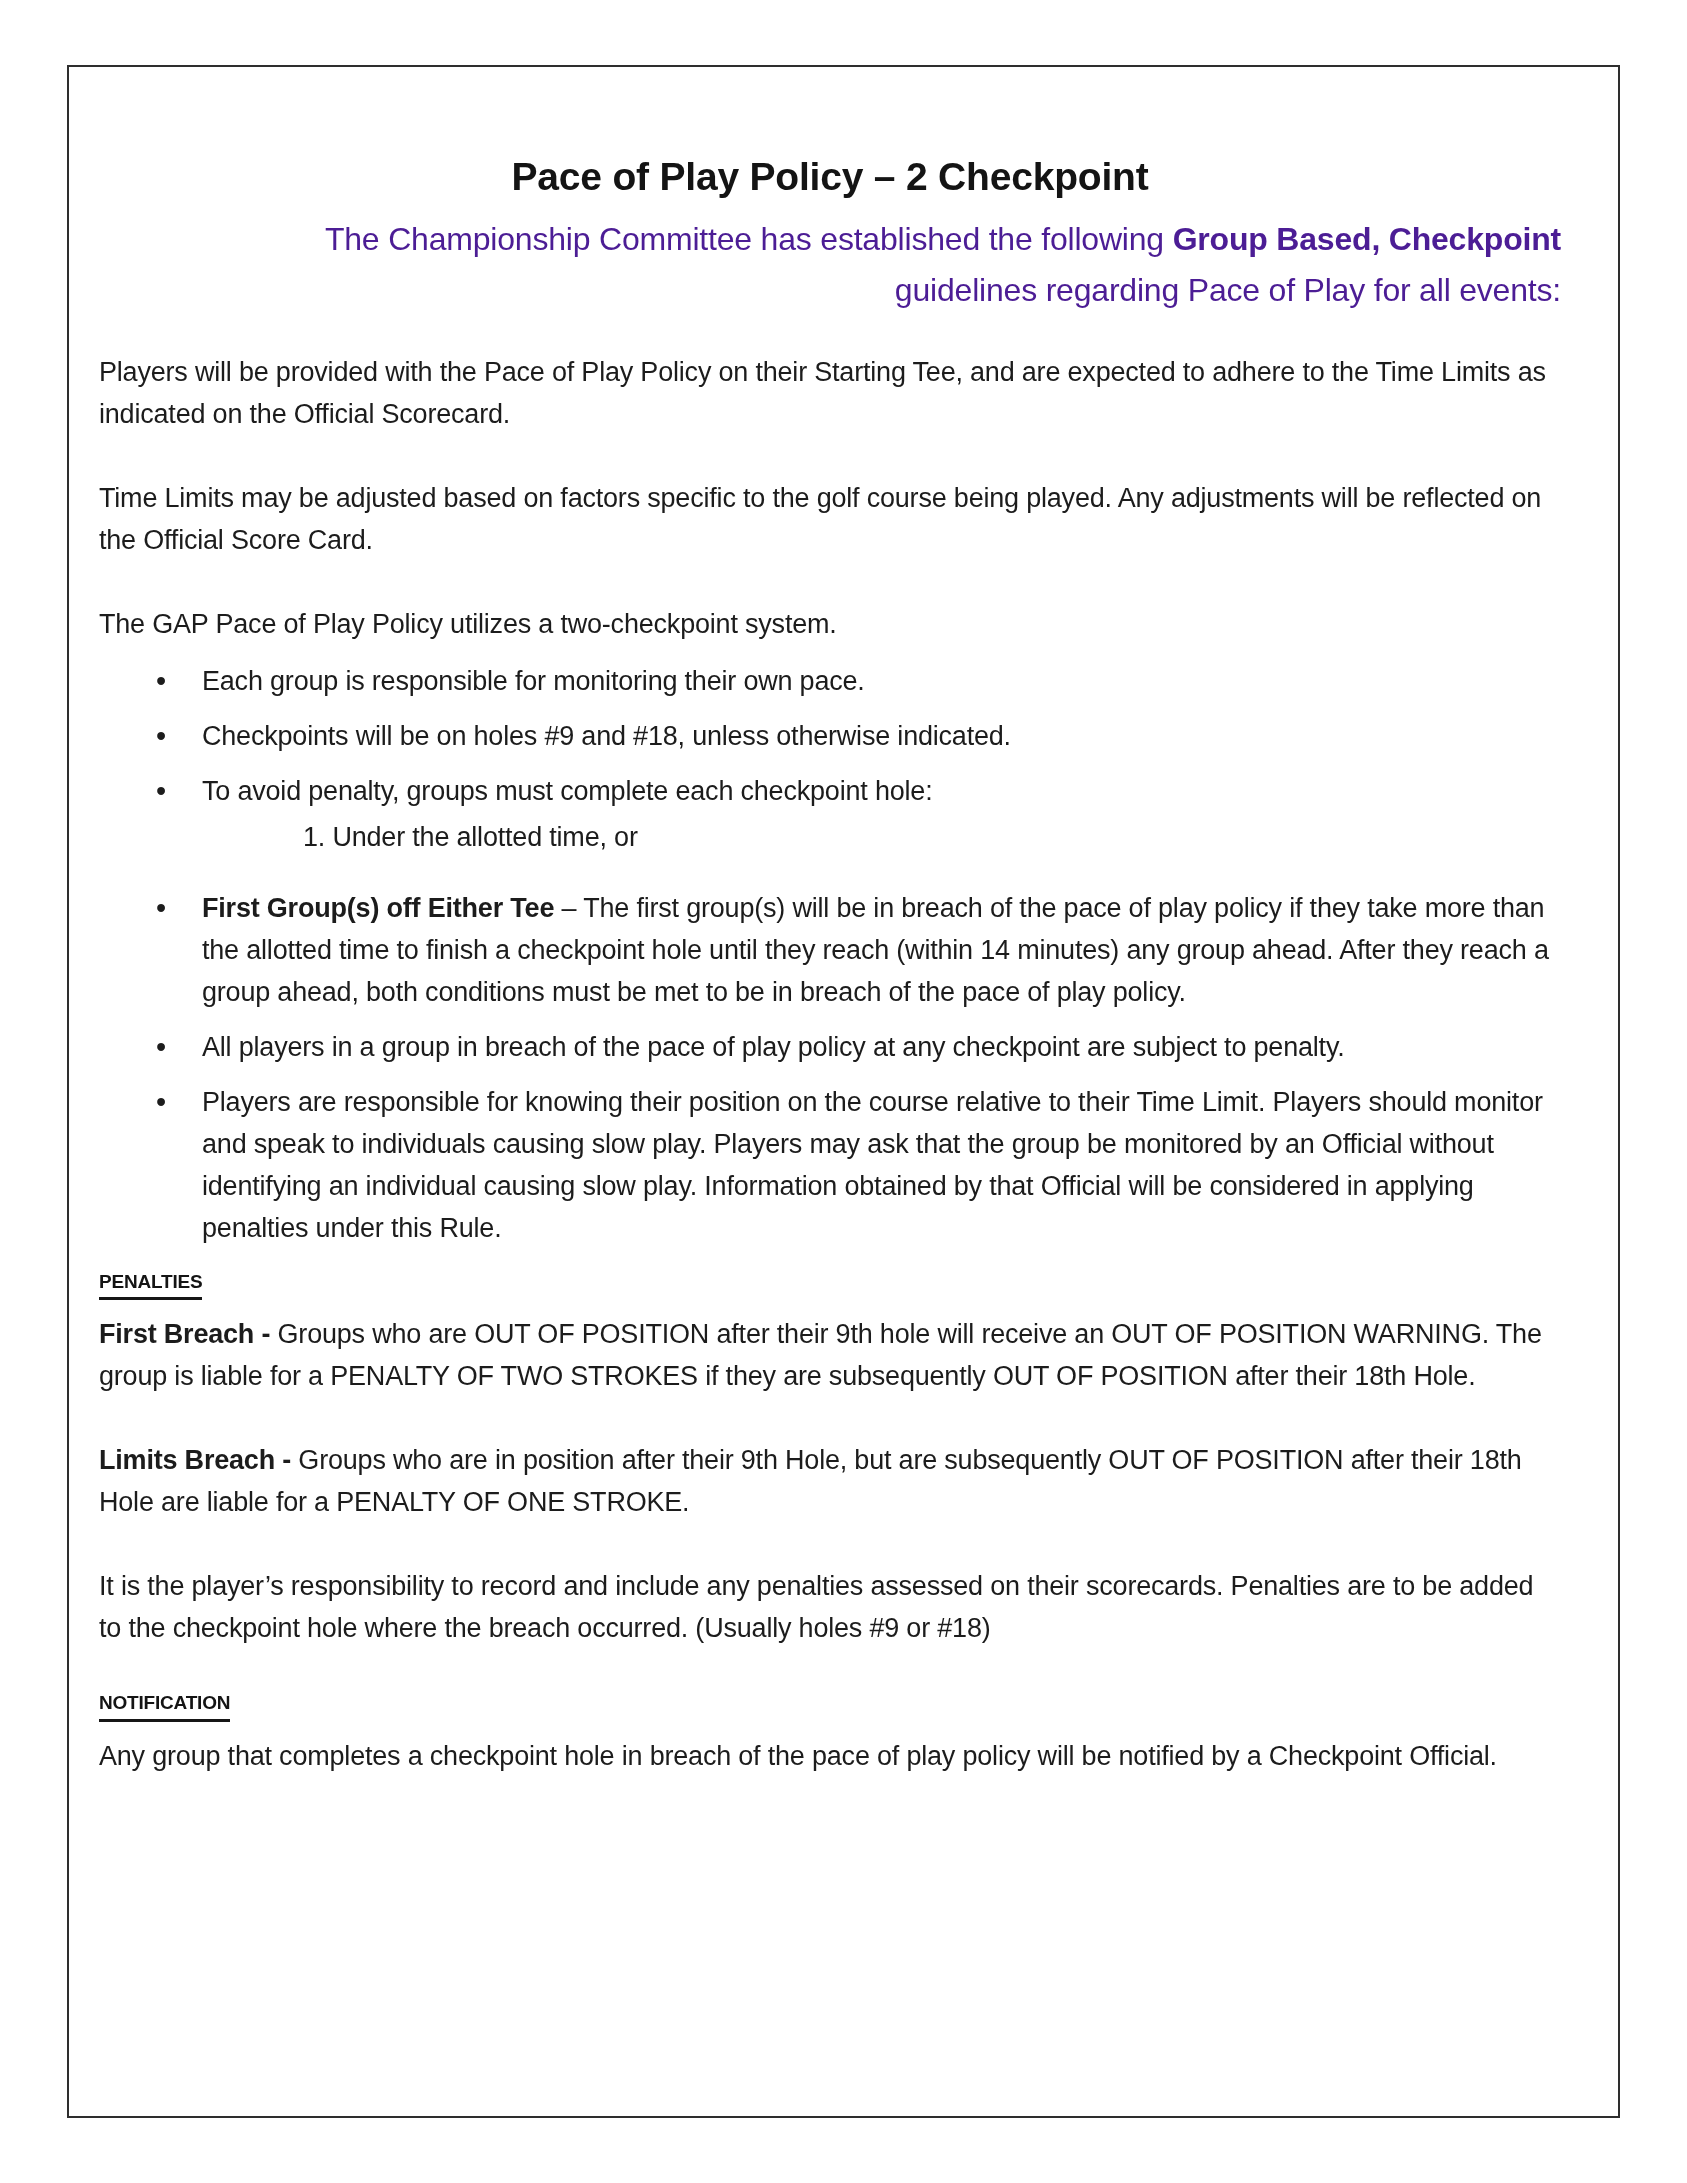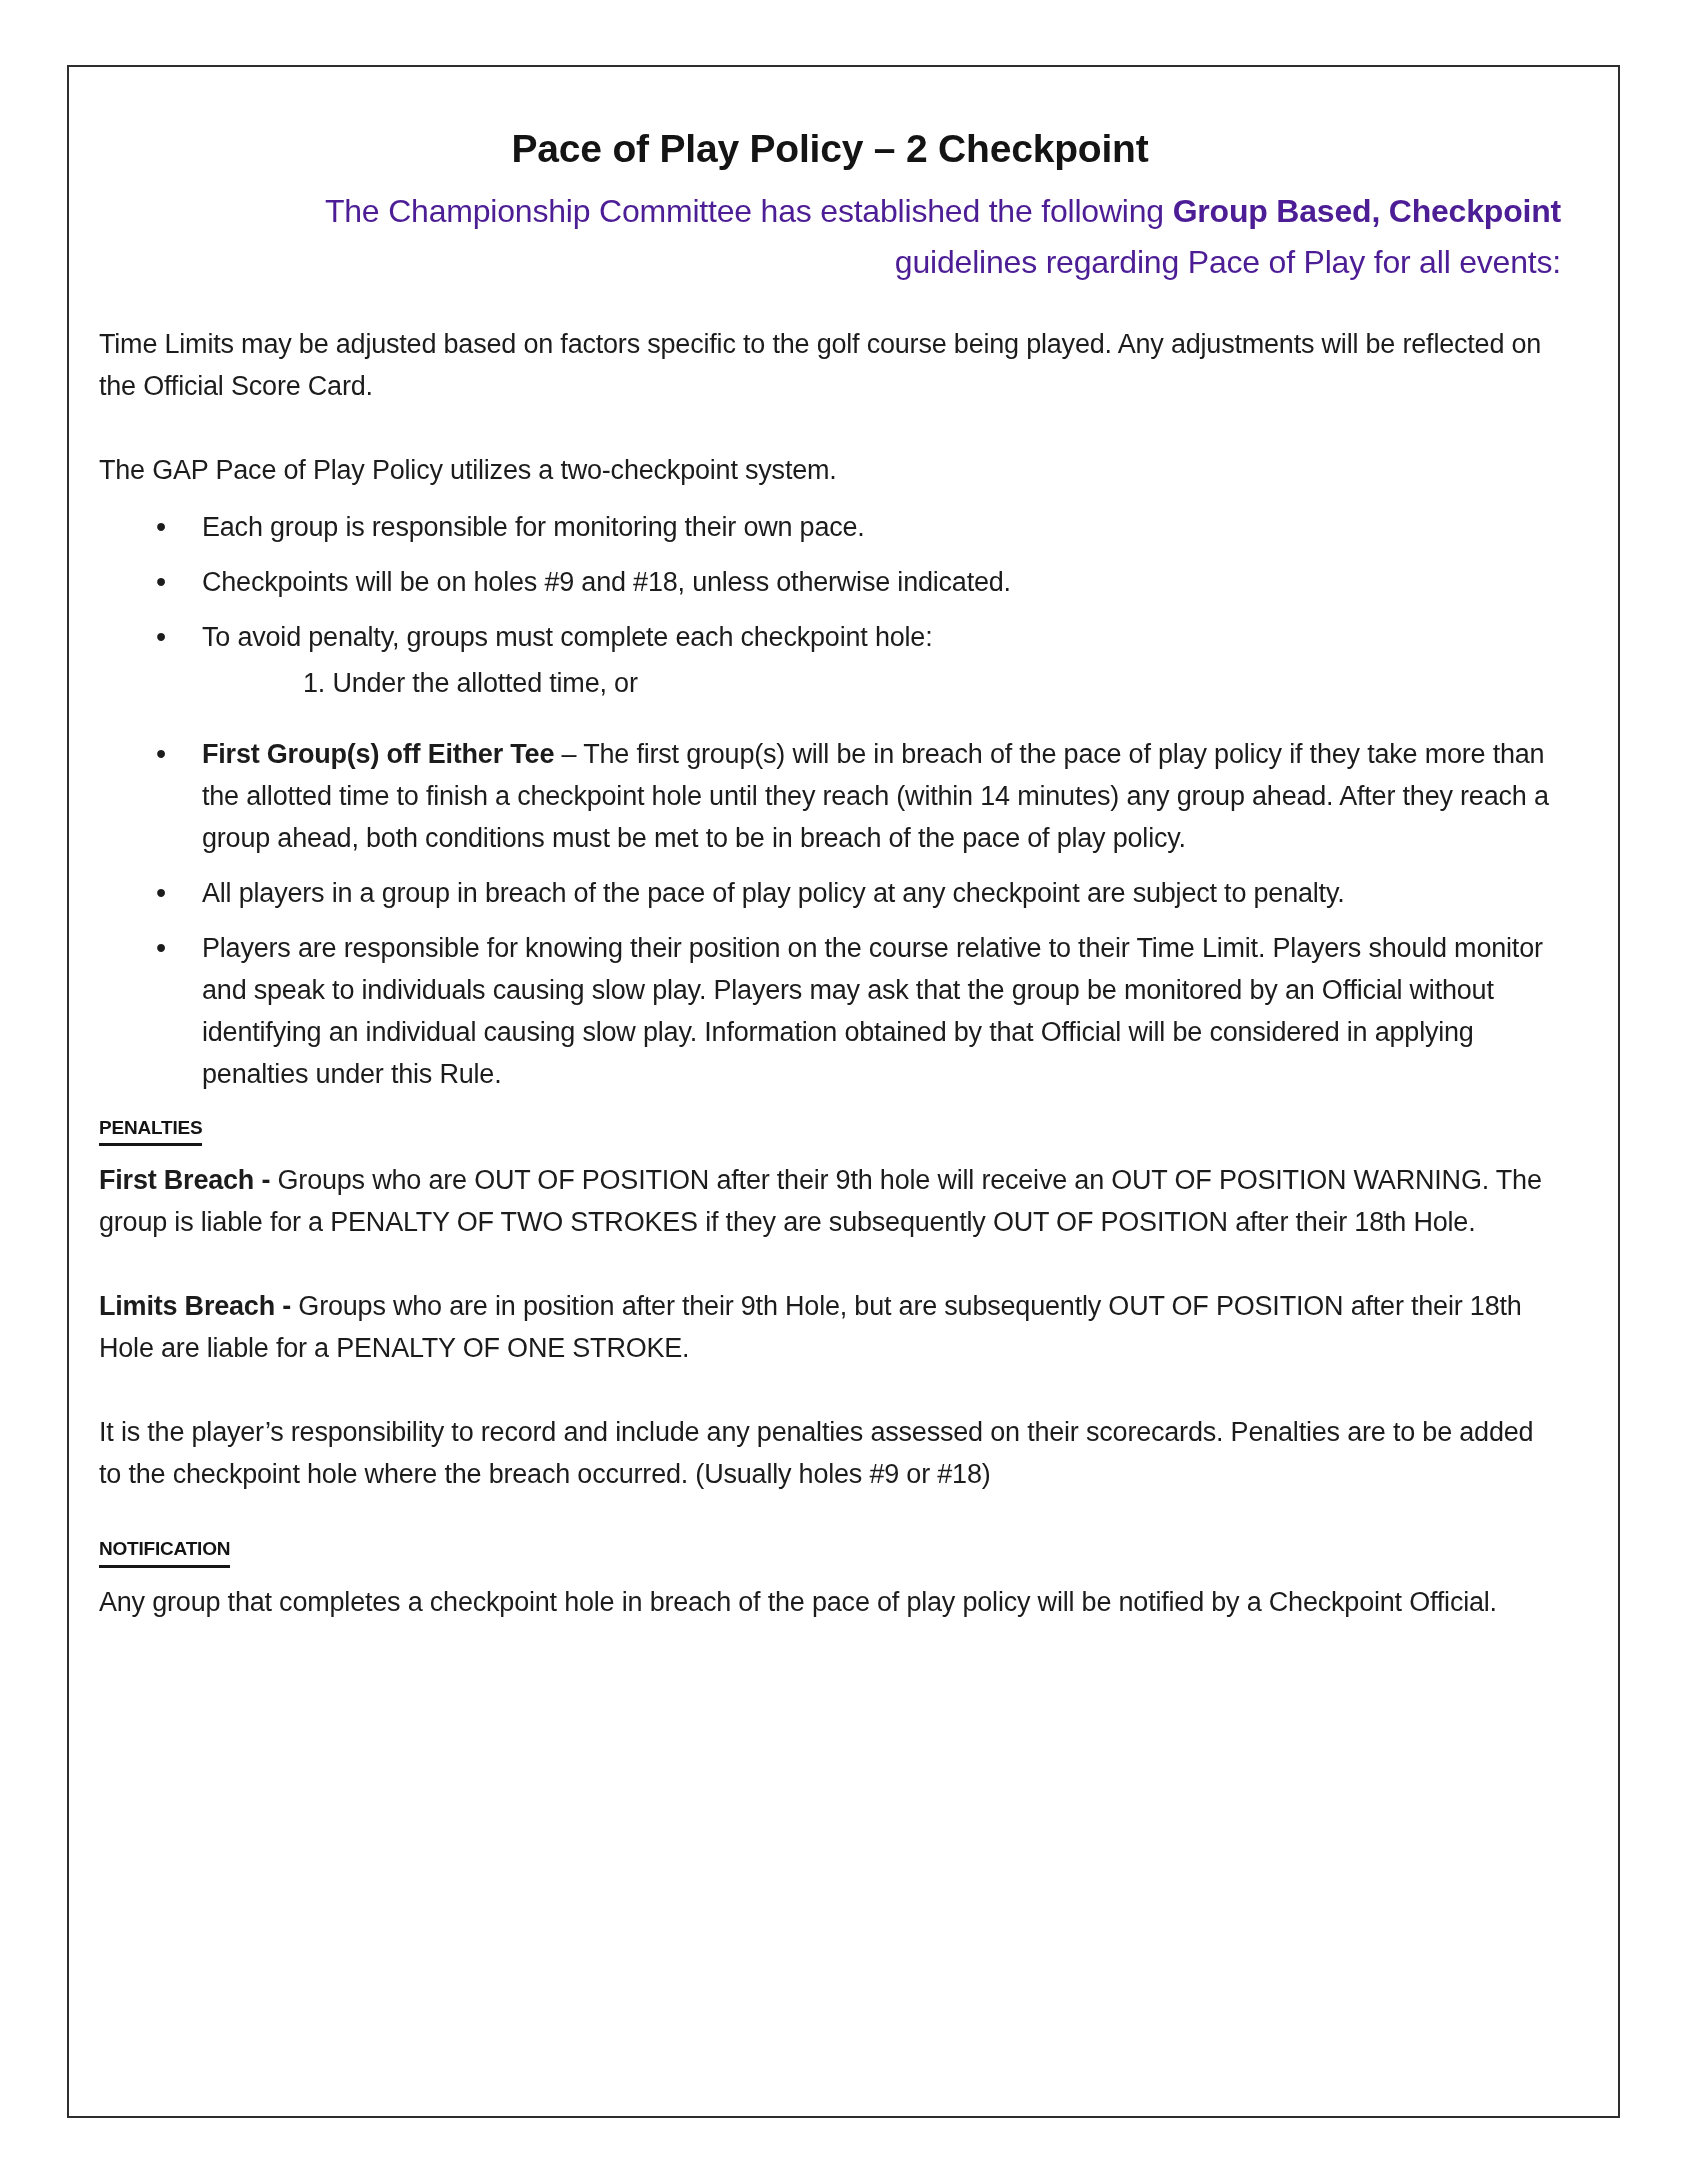--- a/index.html
+++ b/index.html
@@ -16,21 +16,21 @@
     position: absolute;
     left: 67px;
     top: 65px;
     width: 1553px;
     height: 2053px;
     border: 2.5px solid #2e2e2e;
     box-sizing: border-box;
     background: #ffffff;
   }
   .content {
-    padding: 57px 57px 0 30px;
+    padding: 85px 57px 0 30px;
     letter-spacing: -0.2px;
   }
   .doc-title {
     margin: 0 0 11.8px 0;
     text-align: center;
     font-size: 39px;
     font-weight: bold;
     line-height: 1.3;
     color: #141414;
   }
@@ -90,20 +90,21 @@
 </head>
 <body>
 
 <div class="page-frame">
   <div class="content">
 
     <h1 class="doc-title">Pace of Play Policy – 2 Checkpoint</h1>
 
     <p class="subtitle"><span>The Championship Committee has established the following </span><span class="b">Group Based, Checkpoint</span><br><span>guidelines regarding Pace of Play for all events:</span></p>
 
+    <p class="body">Players will be provided with the Pace of Play Policy on their Starting Tee, and are expected to adhere to the Time Limits as indicated on the Official Scorecard.</p>
 
     <p class="body">Time Limits may be adjusted based on factors specific to the golf course being played. Any adjustments will be reflected on the Official Score Card.</p>
 
     <p class="body tight">The GAP Pace of Play Policy utilizes a two-checkpoint system.</p>
 
     <ul class="bullets">
       <li>Each group is responsible for monitoring their own pace.</li>
       <li>Checkpoints will be on holes #9 and #18, unless otherwise indicated.</li>
       <li>
         <span>To avoid penalty, groups must complete each checkpoint hole:</span>

